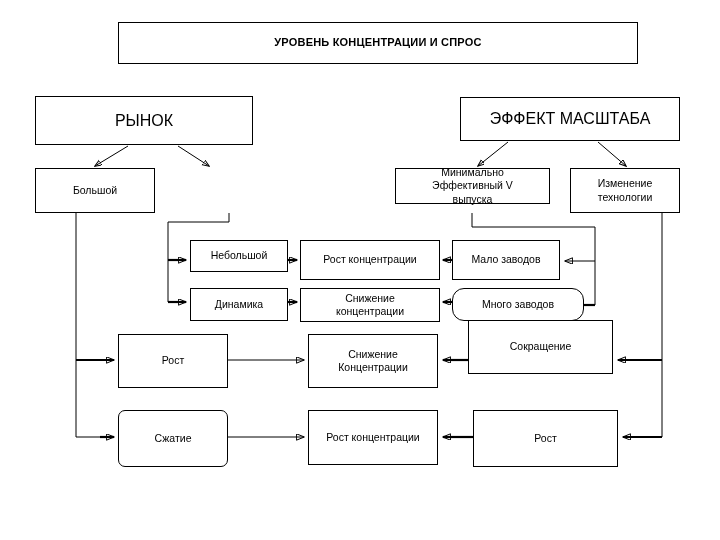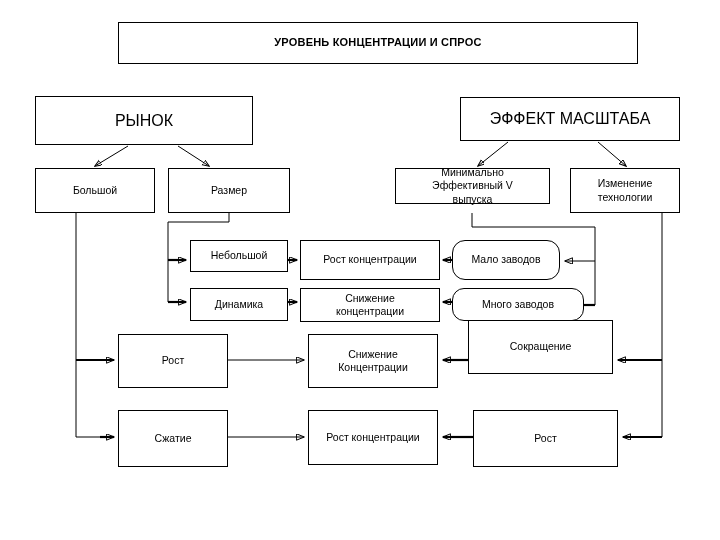--- a/index.html
+++ b/index.html
@@ -79,48 +79,47 @@
   </svg>
 
   <div class="node title" style="left:118px;top:22px;width:520px;height:42px;">УРОВЕНЬ КОНЦЕНТРАЦИИ И СПРОС</div>
 
   <div class="node header" style="left:35px;top:96px;width:218px;height:49px;">РЫНОК</div>
 
   <div class="node header" style="left:460px;top:97px;width:220px;height:44px;">ЭФФЕКТ МАСШТАБА</div>
 
   <div class="node" style="left:35px;top:168px;width:120px;height:45px;">Большой</div>
 
-  <div class="node" style="left:168px;top:168px;width:122px;height:45px;">Размер</div>
 
   <div class="node" style="left:395px;top:168px;width:155px;height:36px;white-space:pre-line;">Минимально
 Эффективный V
 выпуска</div>
 
   <div class="node" style="left:570px;top:168px;width:110px;height:45px;white-space:pre-line;">Изменение
 технологии</div>
 
   <div class="node" style="left:190px;top:240px;width:98px;height:32px;">Небольшой</div>
 
   <div class="node" style="left:300px;top:240px;width:140px;height:40px;">Рост концентрации</div>
 
-  <div class="node" style="left:452px;top:240px;width:108px;height:40px;border-radius:13px;">Мало заводов</div>
+  <div class="node" style="left:452px;top:240px;width:108px;height:40px;">Мало заводов</div>
 
   <div class="node" style="left:190px;top:288px;width:98px;height:33px;">Динамика</div>
 
   <div class="node" style="left:300px;top:288px;width:140px;height:34px;white-space:pre-line;">Снижение
 концентрации</div>
 
   <div class="node" style="left:452px;top:288px;width:132px;height:33px;border-radius:12px;">Много заводов</div>
 
   <div class="node" style="left:118px;top:334px;width:110px;height:54px;">Рост</div>
 
   <div class="node" style="left:308px;top:334px;width:130px;height:54px;white-space:pre-line;">Снижение
 Концентрации</div>
 
   <div class="node" style="left:468px;top:320px;width:145px;height:54px;">Сокращение</div>
 
-  <div class="node" style="left:118px;top:410px;width:110px;height:57px;">Сжатие</div>
+  <div class="node" style="left:118px;top:410px;width:110px;height:57px;border-radius:7px;">Сжатие</div>
 
   <div class="node" style="left:308px;top:410px;width:130px;height:55px;">Рост концентрации</div>
 
   <div class="node" style="left:473px;top:410px;width:145px;height:57px;">Рост</div>
 
 </div>
 
 </body></html>

